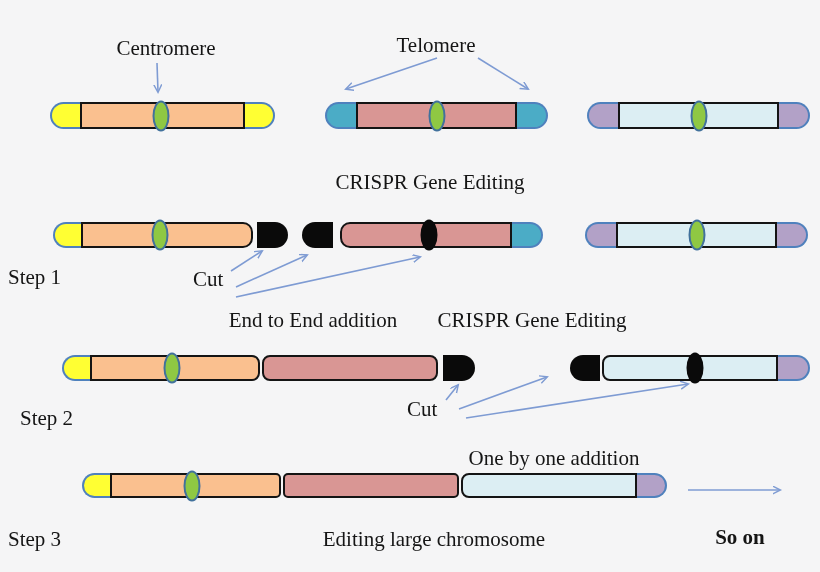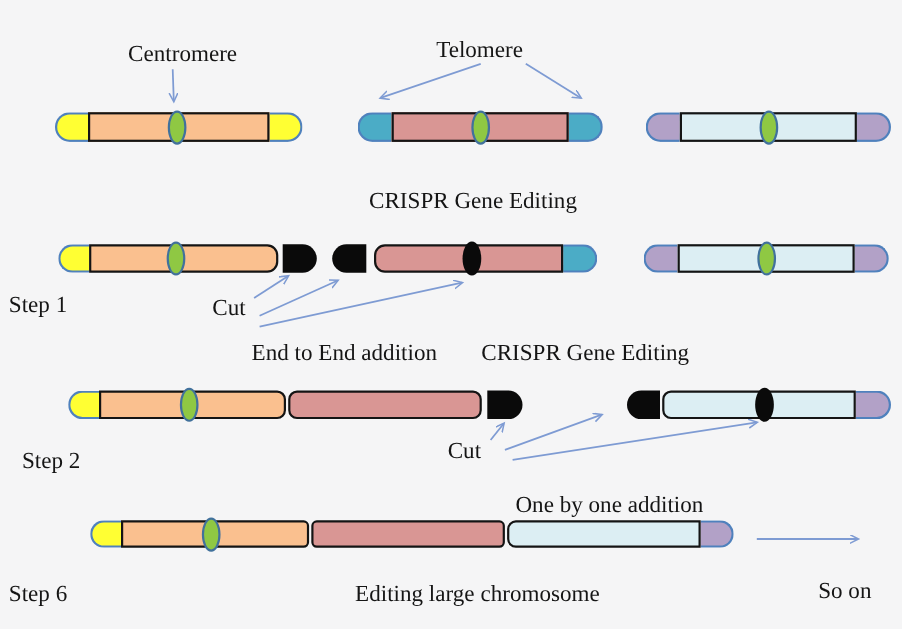--- a/index.html
+++ b/index.html
@@ -159,16 +159,16 @@
   <div class="label center" style="left:106px;top:36px;width:120px;">Centromere</div>
   <div class="label center" style="left:381px;top:33px;width:110px;">Telomere</div>
   <div class="label center" style="left:320px;top:170px;width:220px;">CRISPR Gene Editing</div>
   <div class="label" style="left:8px;top:265px;">Step 1</div>
   <div class="label" style="left:193px;top:267px;">Cut</div>
   <div class="label center" style="left:213px;top:308px;width:200px;">End to End addition</div>
   <div class="label center" style="left:422px;top:308px;width:220px;">CRISPR Gene Editing</div>
   <div class="label" style="left:20px;top:406px;">Step 2</div>
   <div class="label" style="left:407px;top:397px;">Cut</div>
   <div class="label center" style="left:454px;top:446px;width:200px;">One by one addition</div>
-  <div class="label" style="left:8px;top:527px;">Step 6</div>
+  <div class="label" style="left:8px;top:527px;">Step 3</div>
   <div class="label center" style="left:314px;top:527px;width:240px;">Editing large chromosome</div>
-  <div class="label center" style="left:728px;top:525px;width:80px;">So on</div>
+  <div class="label center" style="left:700px;top:525px;width:80px;font-weight:bold;">So on</div>
 </div>
 
 </body></html>

